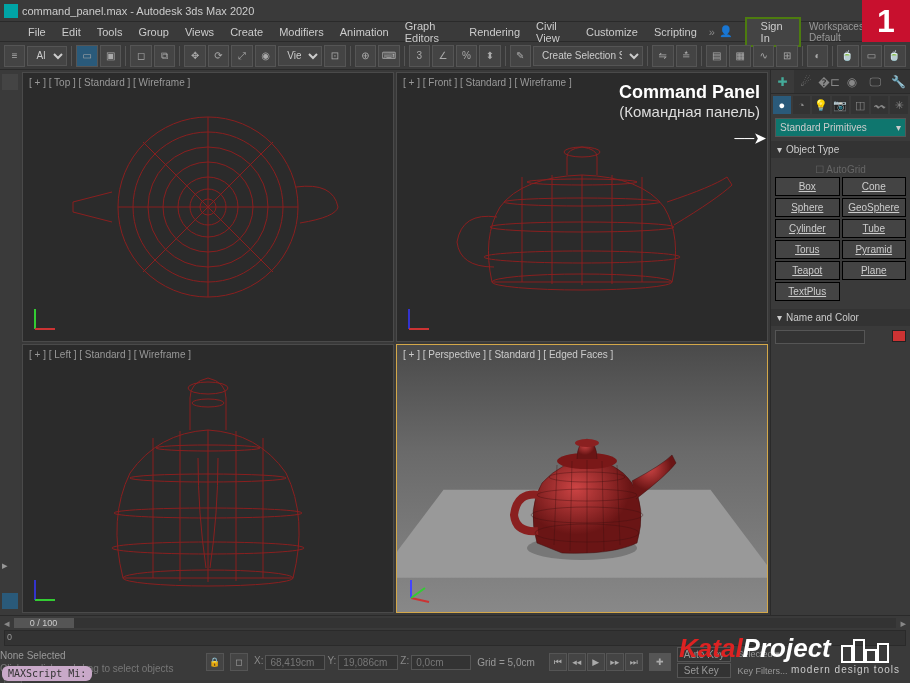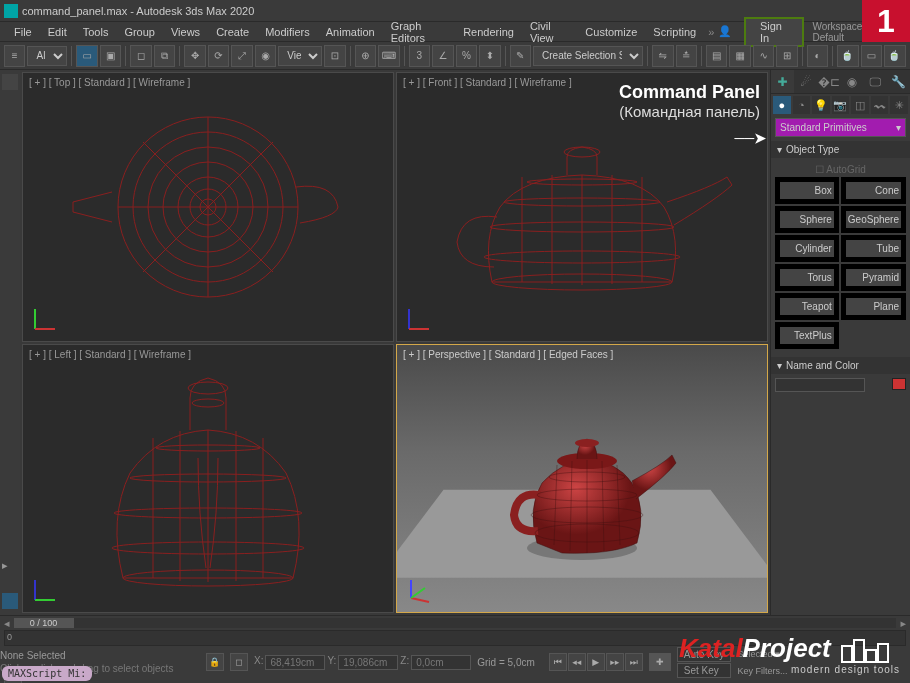--- a/index.html
+++ b/index.html
@@ -4,21 +4,21 @@
 <style>
 * { margin: 0; padding: 0; box-sizing: border-box; font-family: "Segoe UI", Tahoma, sans-serif; }
 body { background: #393939; color: #cccccc; font-size: 11px; width: 910px; height: 683px; overflow: hidden; position: relative; }
 
 
 .title-bar { height: 22px; background: #3a3a3a; display: flex; align-items: center; padding: 0 4px; border-bottom: 1px solid #2a2a2a; }
 .title-bar .app-icon { width: 14px; height: 14px; background: #00a4a6; margin-right: 4px; }
 .title-bar .title-text { color: #ccc; font-size: 11px; }
 
 
-.menu-bar { height: 20px; background: #3a3a3a; display: flex; align-items: center; padding: 0 6px; border-bottom: 1px solid #2a2a2a; }
+.menu-bar { height: 20px; background: #3a3a3a; display: flex; align-items: center; padding: 0 20px; border-bottom: 1px solid #2a2a2a; }
 .menu-bar .menu-item { padding: 2px 8px; cursor: pointer; color: #ccc; }
 .menu-bar .spacer { flex: 1; }
 .menu-bar .signin { border: 2px solid #4d7c0f; padding: 1px 14px; margin: 0 8px; background: #444; }
 .menu-bar .workspace { color: #999; font-size: 10px; margin-right: 4px; }
 
 
 .toolbar { height: 28px; background: #3a3a3a; display: flex; align-items: center; padding: 0 4px; border-bottom: 1px solid #2a2a2a; gap: 2px; }
 .tb-btn { width: 22px; height: 22px; background: #444; border: 1px solid #555; display: flex; align-items: center; justify-content: center; cursor: pointer; color: #aaa; font-size: 10px; }
 .tb-btn.active { background: #2a5a7a; }
 .tb-dropdown { background: #444; border: 1px solid #555; padding: 2px 4px; color: #ccc; font-size: 10px; height: 20px; }
@@ -47,27 +47,27 @@
 .annotation .arrow { position: absolute; top: 48px; right: -6px; color: #fff; font-size: 14px; }
 
 
 .command-panel { width: 140px; background: #3a3a3a; border-left: 1px solid #2a2a2a; display: flex; flex-direction: column; }
 .cp-tabs { display: flex; height: 24px; background: #333; border-bottom: 1px solid #2a2a2a; }
 .cp-tab { flex: 1; display: flex; align-items: center; justify-content: center; cursor: pointer; color: #888; font-size: 12px; }
 .cp-tab.active { background: #3a3a3a; color: #4a9; }
 .cp-subtabs { display: flex; height: 22px; background: #3a3a3a; padding: 2px; gap: 2px; }
 .cp-subtab { flex: 1; display: flex; align-items: center; justify-content: center; cursor: pointer; color: #888; font-size: 11px; background: #333; }
 .cp-subtab.active { background: #2a5a7a; color: #fff; }
-.cp-dropdown { margin: 2px 4px; background: #a21caf; border: 1px solid #555; padding: 3px 4px; color: #ccc; font-size: 10px; display: flex; justify-content: space-between; cursor: pointer; }
+.cp-dropdown { margin: 2px 4px; background: #0f766e; border: 1px solid #555; padding: 3px 4px; color: #ccc; font-size: 10px; display: flex; justify-content: space-between; cursor: pointer; }
 .cp-rollout { margin: 2px 0; }
 .cp-rollout-header { background: #333; padding: 3px 6px; color: #ccc; font-size: 10px; cursor: pointer; display: flex; align-items: center; gap: 4px; }
 .cp-rollout-body { padding: 4px; }
 .cp-autogrid { text-align: center; color: #666; font-size: 10px; padding: 2px 0; }
 .cp-btn-grid { display: grid; grid-template-columns: 1fr 1fr; gap: 2px; }
-.cp-btn { background: #444; border: 5px solid #000000; padding: 3px 2px; text-align: right; color: #ccc; font-size: 10px; cursor: pointer; }
+.cp-btn { background: #444; border: 1px solid #000000; padding: 3px 2px; text-align: center; color: #ccc; font-size: 10px; cursor: pointer; text-decoration: underline; }
 .cp-btn.full { grid-column: span 1; }
 .cp-color-swatch { width: 14px; height: 12px; background: #c33; border: 1px solid #222; display: inline-block; float: right; cursor: pointer; }
 
 
 .bottom-area { background: #3a3a3a; border-top: 1px solid #2a2a2a; }
 .timeline { height: 14px; display: flex; align-items: center; padding: 0 4px; gap: 4px; }
 .time-slider { flex: 1; height: 10px; background: #333; position: relative; }
 .time-handle { position: absolute; left: 0; width: 60px; height: 10px; background: #555; color: #ccc; font-size: 9px; text-align: center; }
 .time-ruler { height: 16px; background: #333; margin: 0 4px; position: relative; border: 1px solid #2a2a2a; }
 .time-ruler::before { content: "0"; position: absolute; left: 2px; top: 1px; color: #999; font-size: 9px; }

